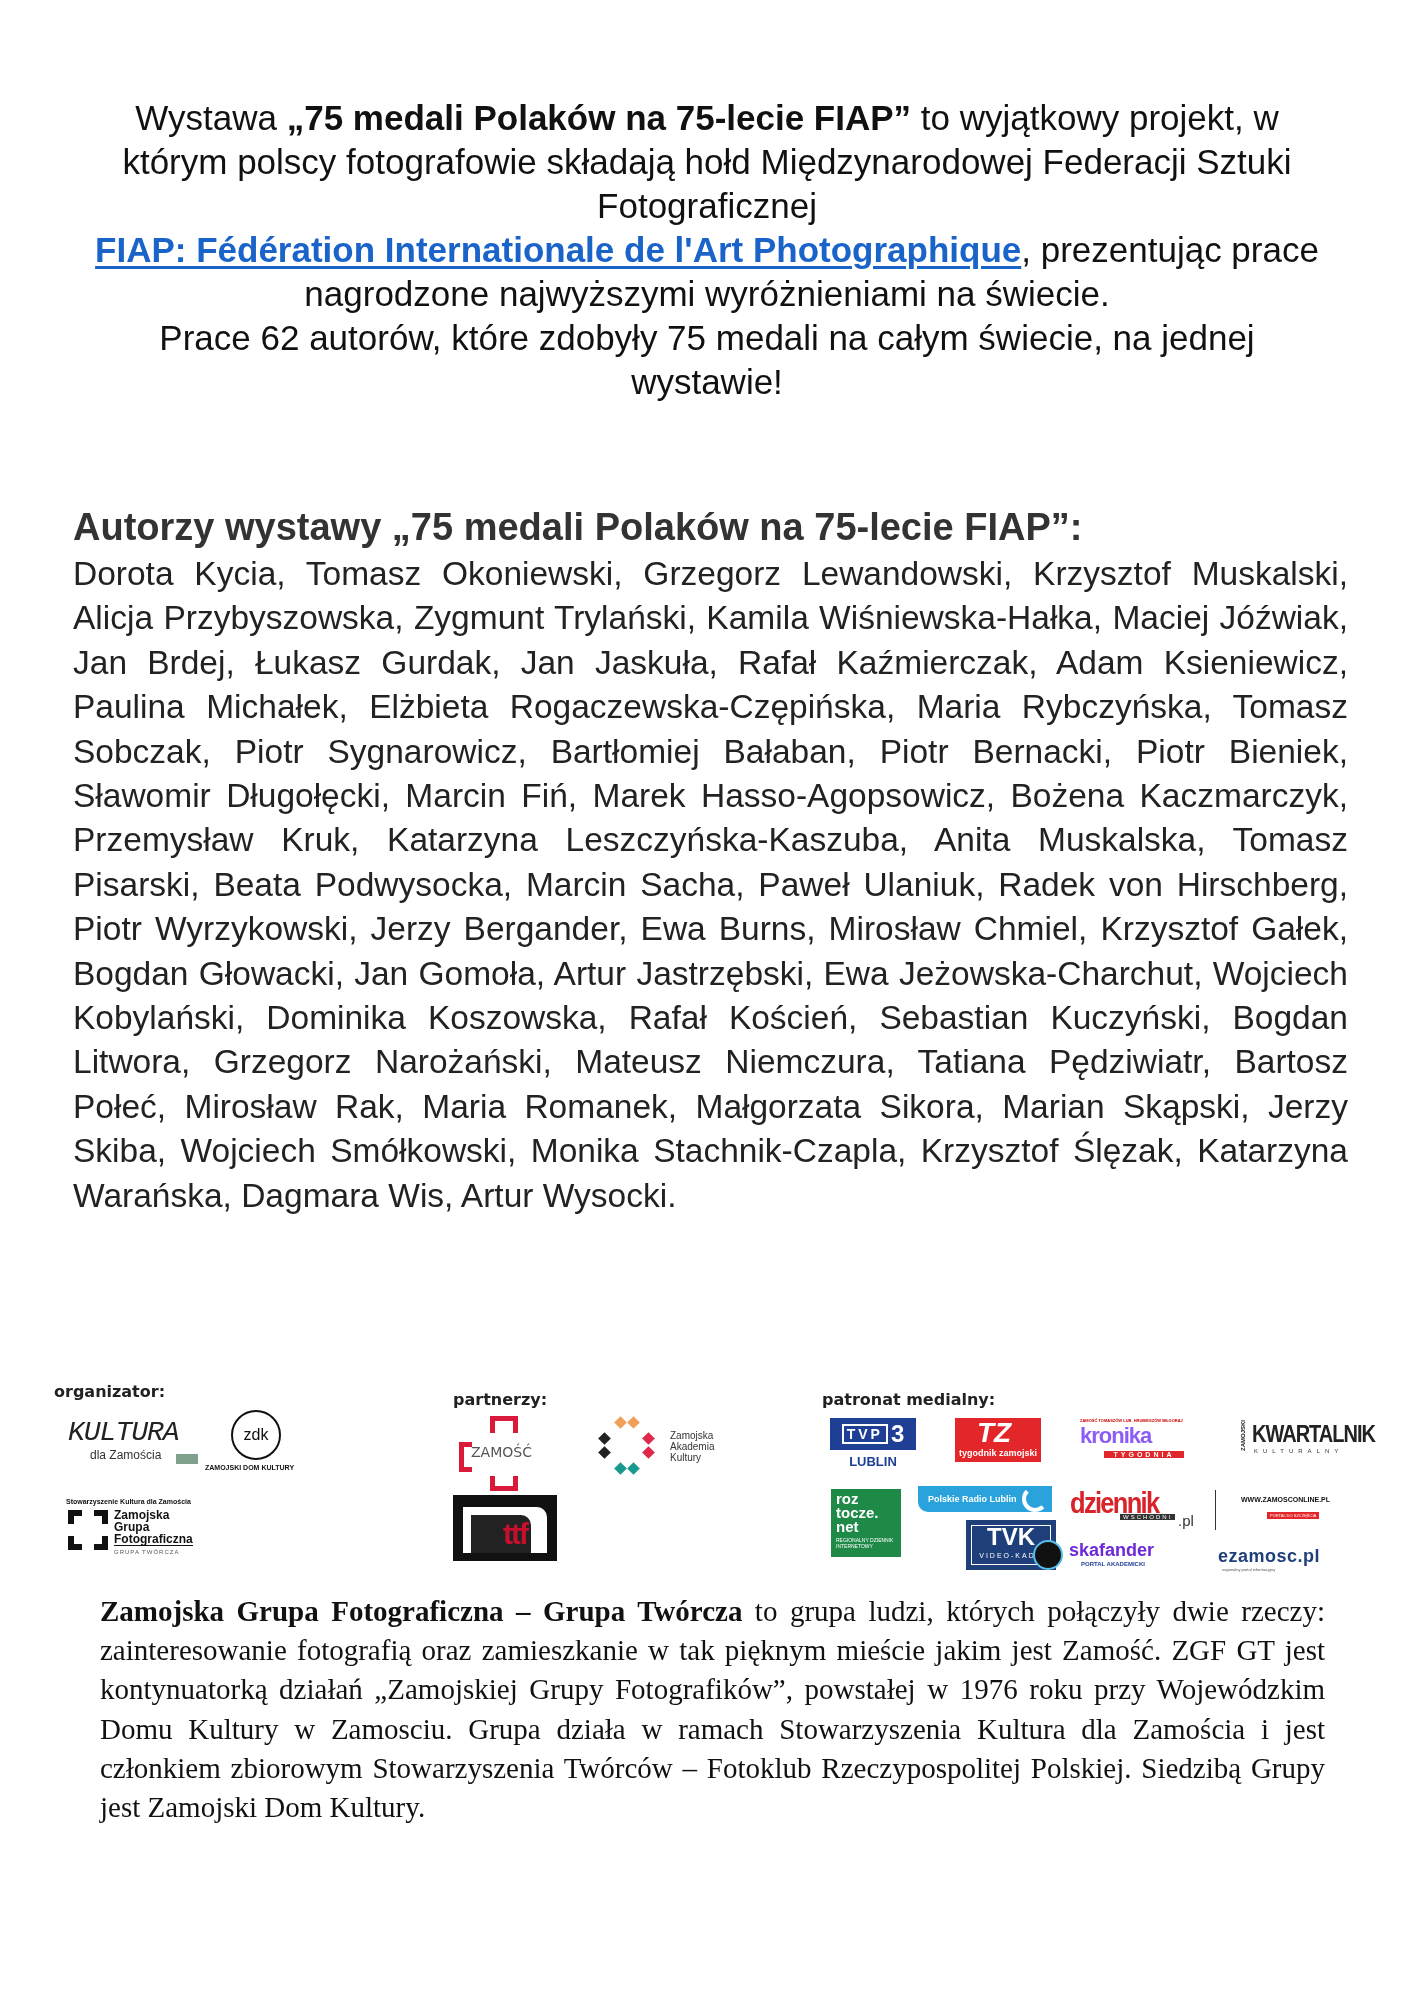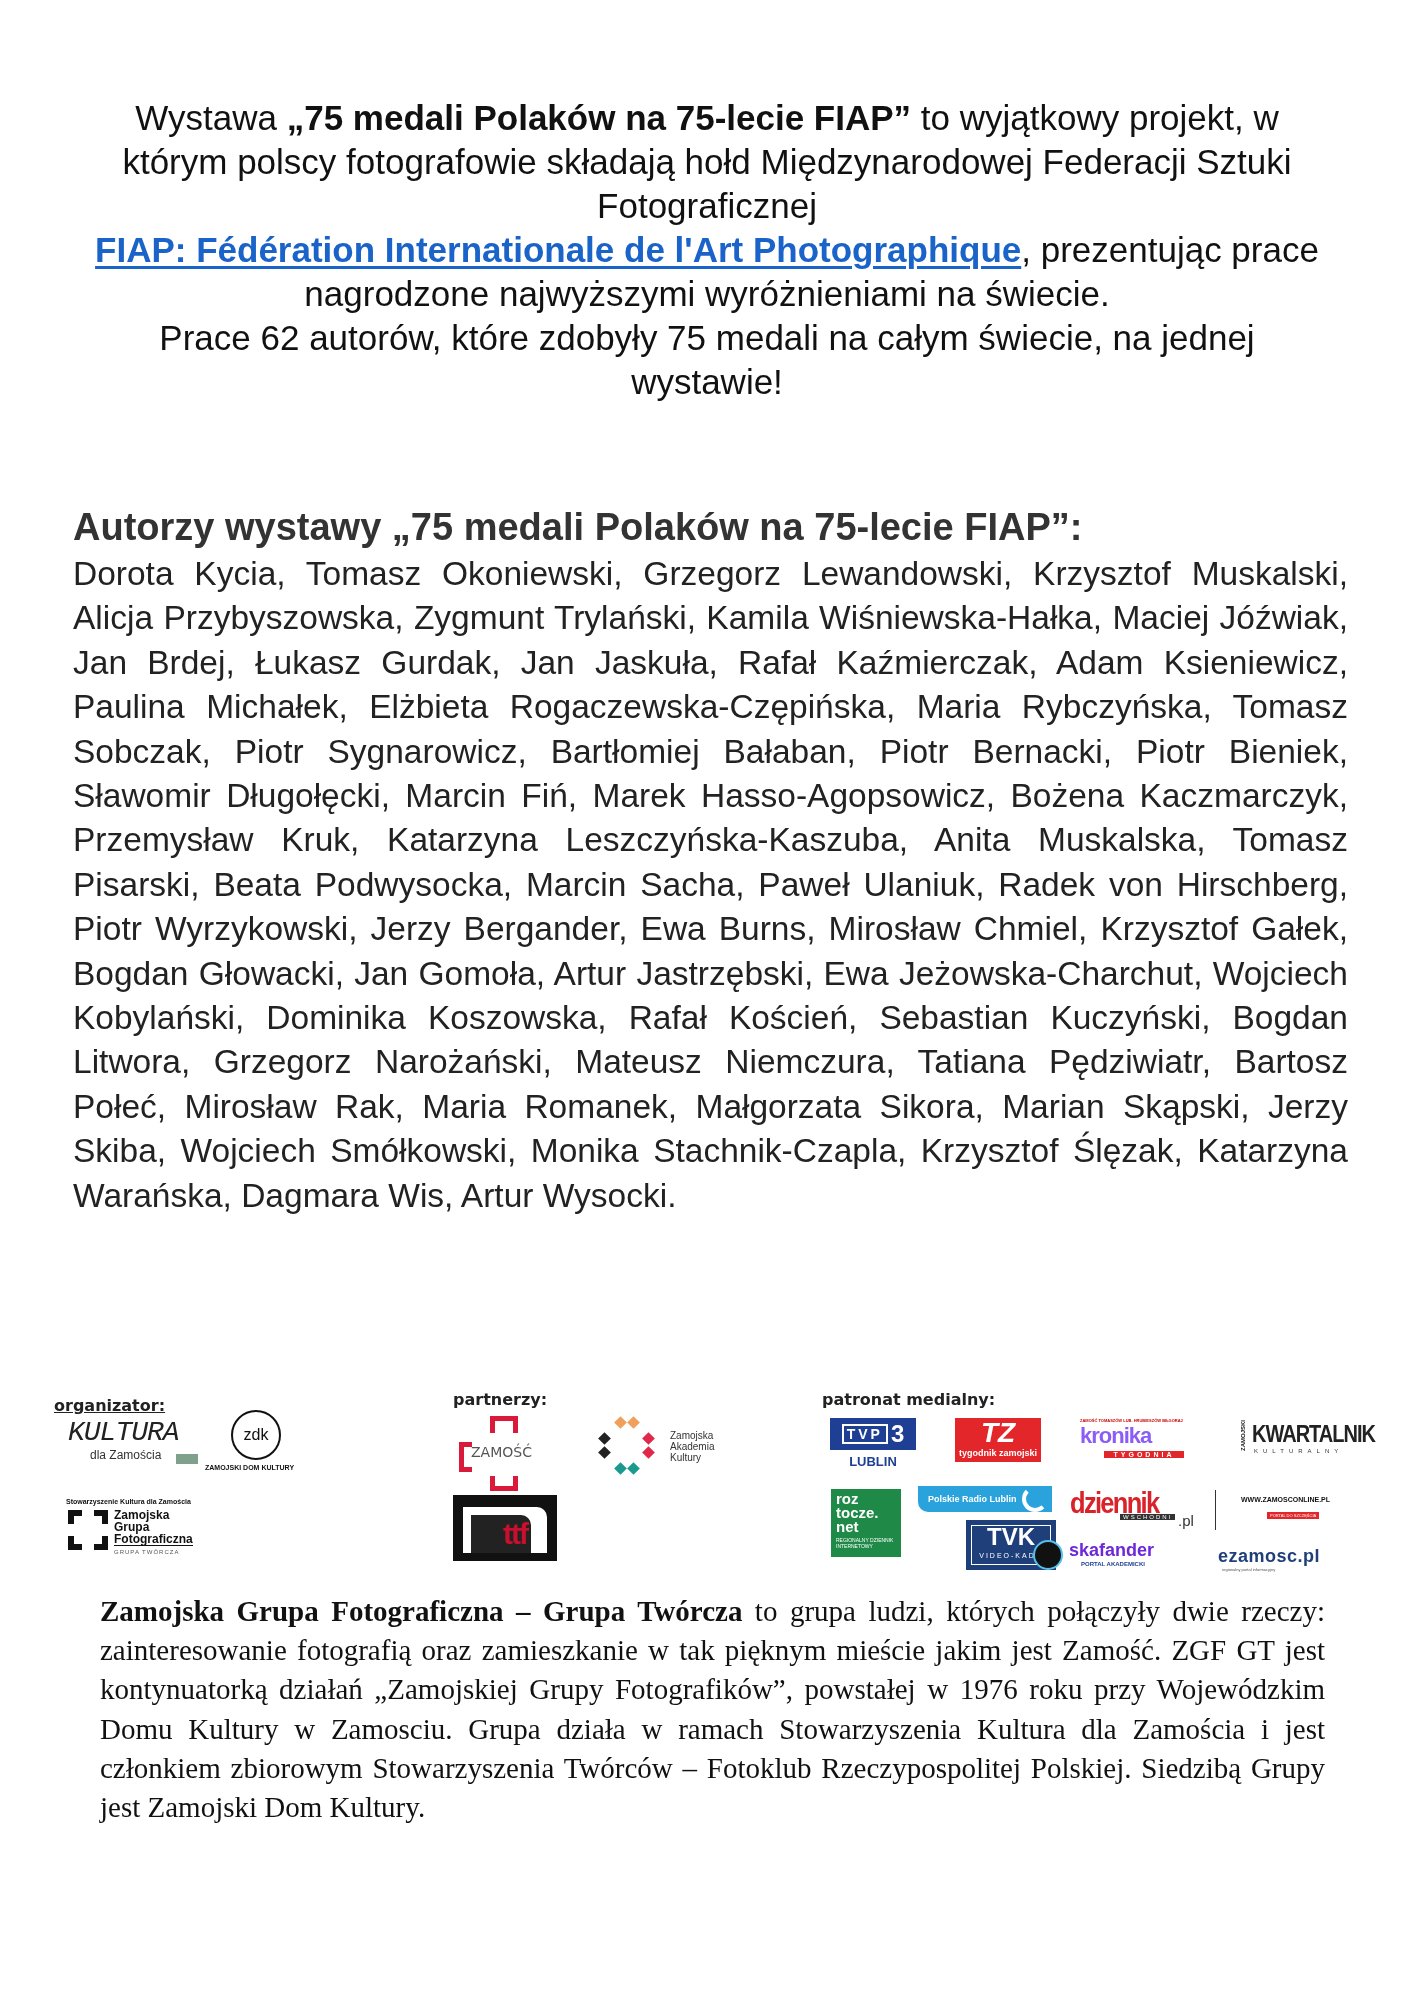--- a/index.html
+++ b/index.html
@@ -22,21 +22,21 @@
   <span>Wystawa </span><b>„75 medali Polaków na 75-lecie FIAP”</b><span> to wyjątkowy projekt, w którym polscy fotografowie składają hołd Międzynarodowej Federacji Sztuki Fotograficznej</span><br>
   <a>FIAP: Fédération Internationale de l'Art Photographique</a><span>, prezentując prace nagrodzone najwyższymi wyróżnieniami na świecie.</span><br>
   <span>Prace 62 autorów, które zdobyły 75 medali na całym świecie, na jednej wystawie!</span>
 </div>
 
 <div class="authors-h">Autorzy wystawy „75 medali Polaków na 75-lecie FIAP”:</div>
 <div class="authors">Dorota Kycia, Tomasz Okoniewski, Grzegorz Lewandowski, Krzysztof Muskalski, Alicja Przybyszowska, Zygmunt Trylański, Kamila Wiśniewska-Hałka, Maciej Jóźwiak, Jan Brdej, Łukasz Gurdak, Jan Jaskuła, Rafał Kaźmierczak, Adam Ksieniewicz, Paulina Michałek, Elżbieta Rogaczewska-Czępińska, Maria Rybczyńska, Tomasz Sobczak, Piotr Sygnarowicz, Bartłomiej Bałaban, Piotr Bernacki, Piotr Bieniek, Sławomir Długołęcki, Marcin Fiń, Marek Hasso-Agopsowicz, Bożena Kaczmarczyk, Przemysław Kruk, Katarzyna Leszczyńska-Kaszuba, Anita Muskalska, Tomasz Pisarski, Beata Podwysocka, Marcin Sacha, Paweł Ulaniuk, Radek von Hirschberg, Piotr Wyrzykowski, Jerzy Bergander, Ewa Burns, Mirosław Chmiel, Krzysztof Gałek, Bogdan Głowacki, Jan Gomoła, Artur Jastrzębski, Ewa Jeżowska-Charchut, Wojciech Kobylański, Dominika Koszowska, Rafał Koścień, Sebastian Kuczyński, Bogdan Litwora, Grzegorz Narożański, Mateusz Niemczura, Tatiana Pędziwiatr, Bartosz Połeć, Mirosław Rak, Maria Romanek, Małgorzata Sikora, Marian Skąpski, Jerzy Skiba, Wojciech Smółkowski, Monika Stachnik-Czapla, Krzysztof Ślęzak, Katarzyna Warańska, Dagmara Wis, Artur Wysocki.</div>
 
 <div class="logos">
 
-  <div class="lbl" style="left:54px;top:16px;text-decoration:underline;">organizator:</div>
+  <div class="lbl" style="left:54px;top:2px;">organizator:</div>
   <div class="logo" style="left:68px;top:38px;width:130px;height:52px;">
     <div style="font-family:Liberation Mono, monospace;font-style:italic;font-size:28px;letter-spacing:-1px;color:#222;line-height:30px;">KULTURA</div>
     <div style="font-size:12px;color:#333;margin-left:22px;">dla Zamościa</div>
     <div style="position:absolute;right:0;bottom:6px;width:22px;height:10px;background:#7fa08a;"></div>
   </div>
   <div class="logo" style="left:205px;top:30px;width:110px;height:70px;">
     <div style="position:absolute;left:26px;top:0;width:46px;height:46px;border:2px solid #111;border-radius:50%;display:flex;align-items:center;justify-content:center;font-size:16px;color:#111;">zdk</div>
     <div style="position:absolute;left:0;top:54px;font-size:7px;font-weight:bold;color:#111;white-space:nowrap;">ZAMOJSKI DOM KULTURY</div>
   </div>
   <div class="logo" style="left:66px;top:118px;width:160px;height:60px;">
@@ -87,21 +87,21 @@
 
   <div class="logo" style="left:830px;top:38px;width:86px;height:54px;">
     <div style="width:86px;height:32px;background:#1e3f93;display:flex;align-items:center;justify-content:center;gap:3px;">
       <span style="border:2px solid #fff;color:#fff;font-weight:bold;font-size:14px;padding:0 3px;letter-spacing:3px;">TVP</span>
       <span style="color:#fff;font-weight:bold;font-size:24px;">3</span>
     </div>
     <div style="text-align:center;font-size:13px;font-weight:bold;color:#1e3f93;margin-top:4px;">LUBLIN</div>
   </div>
 
   <div class="logo" style="left:955px;top:38px;width:86px;height:44px;background:#e3262a;">
-    <div style="text-align:center;font-size:28px;font-weight:bold;color:#fff;line-height:30px;font-style:italic;">TZ</div>
+    <div style="text-align:left;font-size:28px;font-weight:bold;color:#fff;line-height:30px;font-style:italic;margin-left:22px;">TZ</div>
     <div style="text-align:center;font-size:9px;font-weight:bold;color:#fff;">tygodnik zamojski</div>
   </div>
 
   <div class="logo" style="left:1080px;top:38px;width:128px;height:50px;">
     <div style="font-size:4px;color:#c00;white-space:nowrap;font-weight:bold;">ZAMOŚĆ TOMASZÓW LUB. HRUBIESZÓW BIŁGORAJ</div>
     <div style="font-size:22px;font-weight:bold;color:#8b5cf6;line-height:26px;letter-spacing:-1px;">kronika</div>
     <div style="margin:2px auto 0;width:80px;background:#e3262a;color:#fff;font-size:7px;font-weight:bold;text-align:center;letter-spacing:3px;">TYGODNIA</div>
   </div>
 
   <div class="logo" style="left:1240px;top:40px;width:100px;height:40px;">

